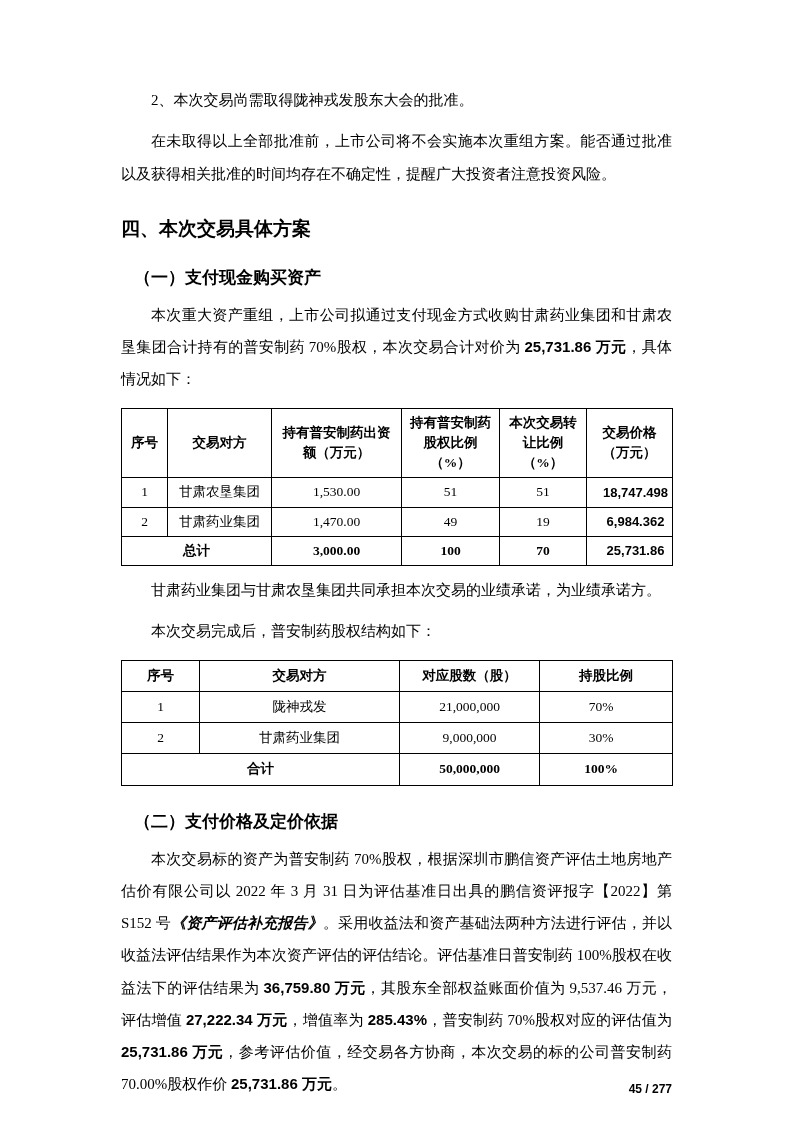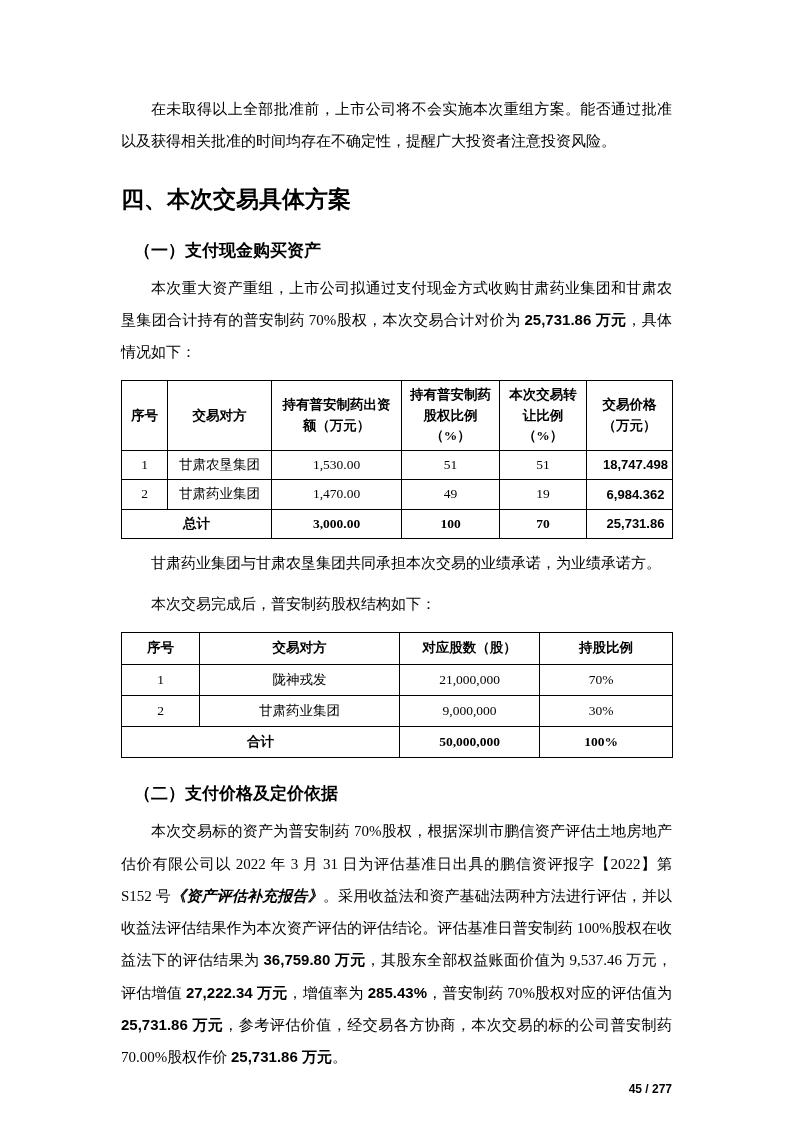--- a/index.html
+++ b/index.html
@@ -17,21 +17,21 @@
   p.body {
     font-size: 15px;
     line-height: 2.15;
     margin: 0;
     text-align: justify;
     text-indent: 2em;
   }
   p.body.mt { margin-top: 9px; }
   h1.sec {
     font-family: "Liberation Sans", "DejaVu Sans", sans-serif;
-    font-size: 23px;
+    font-size: 19px;
     font-weight: bold;
     margin: 26px 0 14px 0;
   }
   h2.sub {
     font-family: "Liberation Sans", "DejaVu Sans", sans-serif;
     font-size: 17px;
     font-weight: bold;
     margin: 24px 0 10px 13px;
   }
   b.num { font-family: "Liberation Sans", "DejaVu Sans", sans-serif; }
@@ -68,20 +68,23 @@
     font-family: "Liberation Sans", "DejaVu Sans", sans-serif;
     font-weight: bold;
     font-size: 12px;
   }
 </style>
 </head>
 <body>
 
 <div class="page">
 
+  <p class="body">
+    <span>2、本次交易尚需取得陇神戎发股东大会的批准。</span>
+  </p>
 
   <p class="body mt">
     <span>在未取得以上全部批准前，上市公司将不会实施本次重组方案。能否通过批准以及获得相关批准的时间均存在不确定性，提醒广大投资者注意投资风险。</span>
   </p>
 
   <h1 class="sec">四、本次交易具体方案</h1>
 
   <h2 class="sub">（一）支付现金购买资产</h2>
 
   <p class="body">

